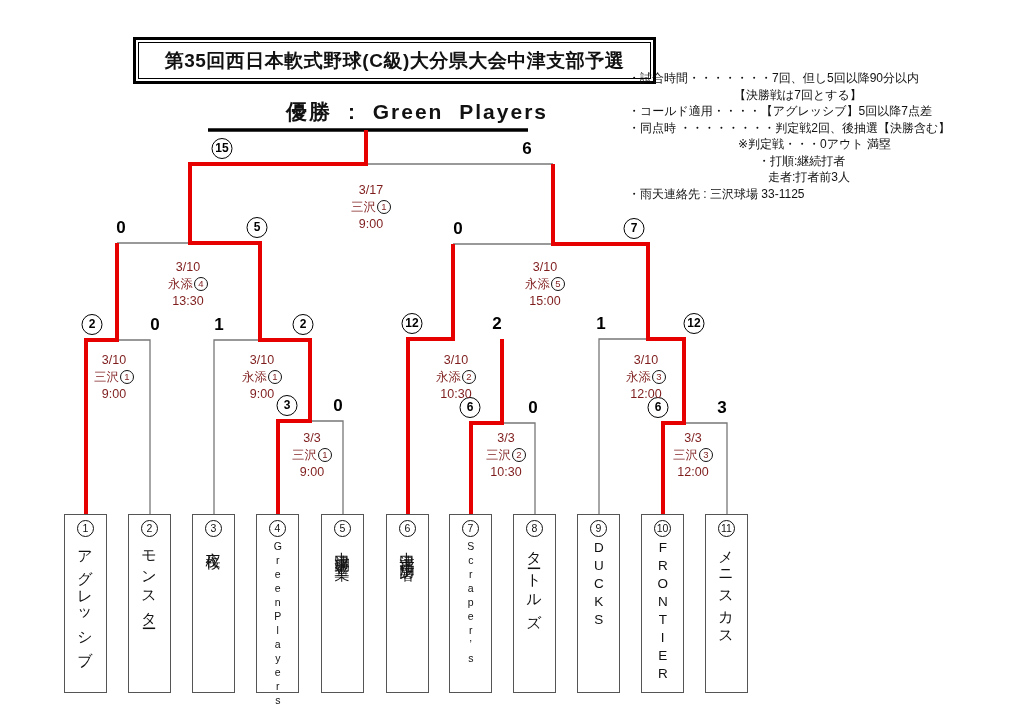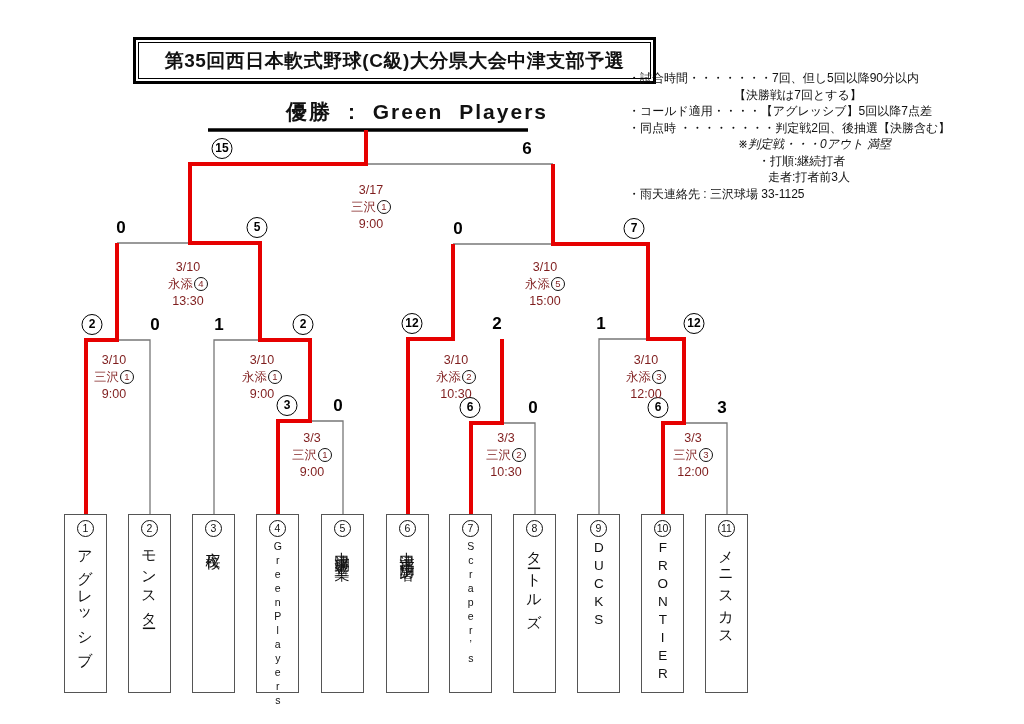--- a/index.html
+++ b/index.html
@@ -11,21 +11,21 @@
   .title-inner{width:100%;height:100%;box-sizing:border-box;border:1px solid #000;
                display:flex;align-items:center;justify-content:center;
                font-size:19px;font-weight:bold;letter-spacing:0.5px;white-space:nowrap;}
   
   .champ{position:absolute;left:188px;top:98px;width:360px;text-align:right;
          font-size:21px;font-weight:bold;letter-spacing:2px;word-spacing:8px;white-space:nowrap;}
   
   .notes{position:absolute;left:628px;top:70px;font-size:12px;line-height:16.5px;
          white-space:nowrap;color:#111;}
   .notes div{height:16.5px;}
-  .n1{padding-left:106px;} .n4{padding-left:110px;font-style:italic;} .n5{padding-left:130px;}
+  .n1{padding-left:106px;} .n4{padding-left:110px;} .n5{padding-left:130px;}
   .n6{padding-left:140px;} .n8{padding-left:120px;}
   
   svg.bracket{position:absolute;left:0;top:0;}
   
   .score{position:absolute;transform:translateX(-50%);font-weight:bold;color:#000;}
   .score.plain{font-size:17px;line-height:20px;}
   .score.circle{box-sizing:border-box;width:21px;height:21px;border:1.5px solid #000;
                 border-radius:50%;font-size:12px;line-height:18px;text-align:center;background:#fff;}
   
   .minfo{position:absolute;transform:translateX(-50%);text-align:center;

